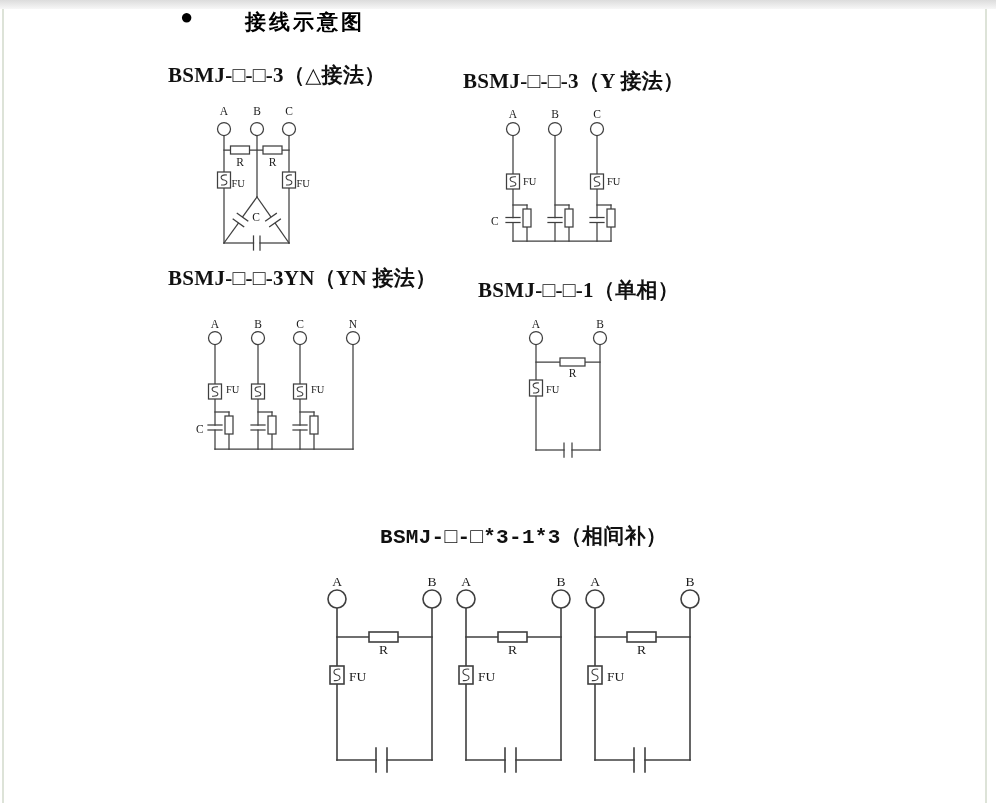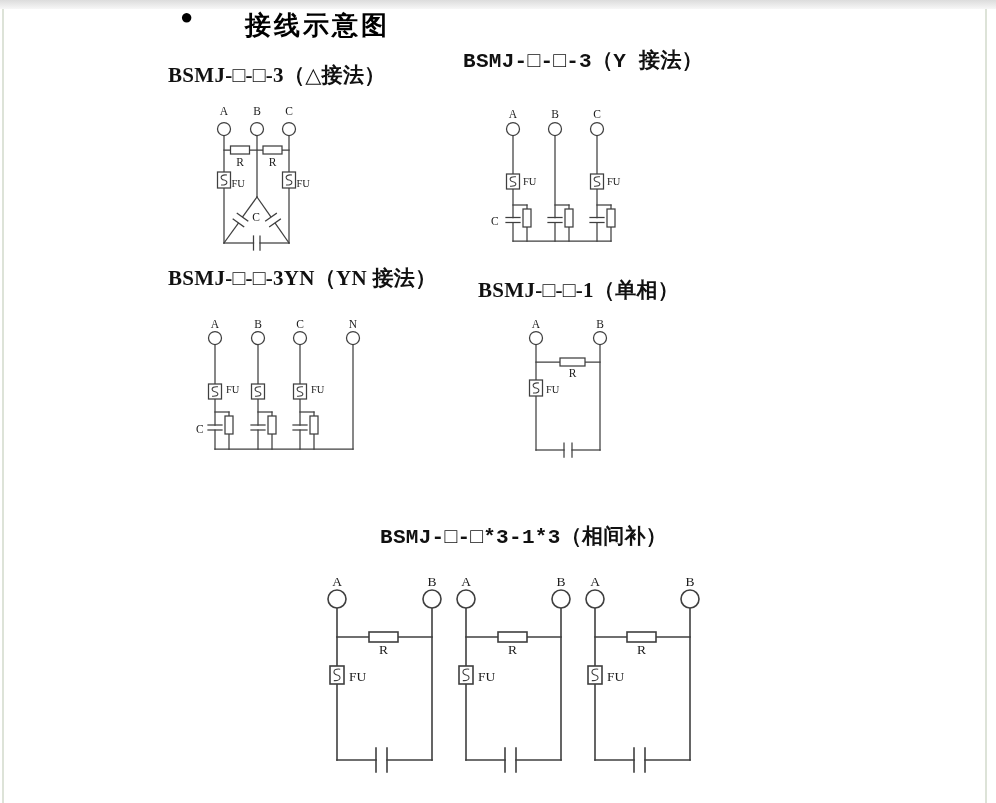--- a/index.html
+++ b/index.html
@@ -13,25 +13,25 @@
   body{
     width:996px;height:803px;position:relative;background:#ffffff;overflow:hidden;
     font-family:"Liberation Serif","DejaVu Serif",serif;color:var(--text);
   }
   .top-band{position:absolute;left:0;top:0;width:996px;height:9px;
     background:linear-gradient(#dcdcdc,#f7f7f7);}
   .edge{position:absolute;top:9px;bottom:0;width:2px;background:var(--page-border);}
   .edge.left{left:2px;}
   .edge.right{left:985px;}
   .doc-title-bullet{position:absolute;left:180px;top:6px;font-size:22px;line-height:22px;color:#000;}
-  .doc-title{position:absolute;left:245px;top:8px;font-size:26px;font-weight:700;
+  .doc-title{position:absolute;left:245px;top:8px;font-size:21px;font-weight:700;
     letter-spacing:3px;color:#000;}
   .sec-label{position:absolute;font-size:21px;font-weight:700;letter-spacing:0.3px;color:var(--label);white-space:nowrap;}
   .sec-delta{left:168px;top:61px;}
-  .sec-wye{left:463px;top:46px;font-family:Liberation Mono, monospace;}
+  .sec-wye{left:463px;top:67px;}
   .sec-yn{left:168px;top:264px;}
   .sec-single{left:478px;top:276px;text-align:right;}
   .sec-inter{left:380px;top:522px;font-family:Liberation Mono, monospace;}
   svg.diagram{position:absolute;overflow:visible;}
   .wire{stroke:var(--line);stroke-width:1.25;fill:none;stroke-linecap:square;}
   .wire-b{stroke:var(--line);stroke-width:1.6;fill:none;stroke-linecap:square;}
   .node{fill:#fff;stroke:var(--line);stroke-width:1.25;}
   .node-b{fill:#fff;stroke:var(--line);stroke-width:1.6;}
   .box{fill:#fff;stroke:var(--line);stroke-width:1.25;}
   .box-b{fill:#fff;stroke:var(--line);stroke-width:1.6;}

